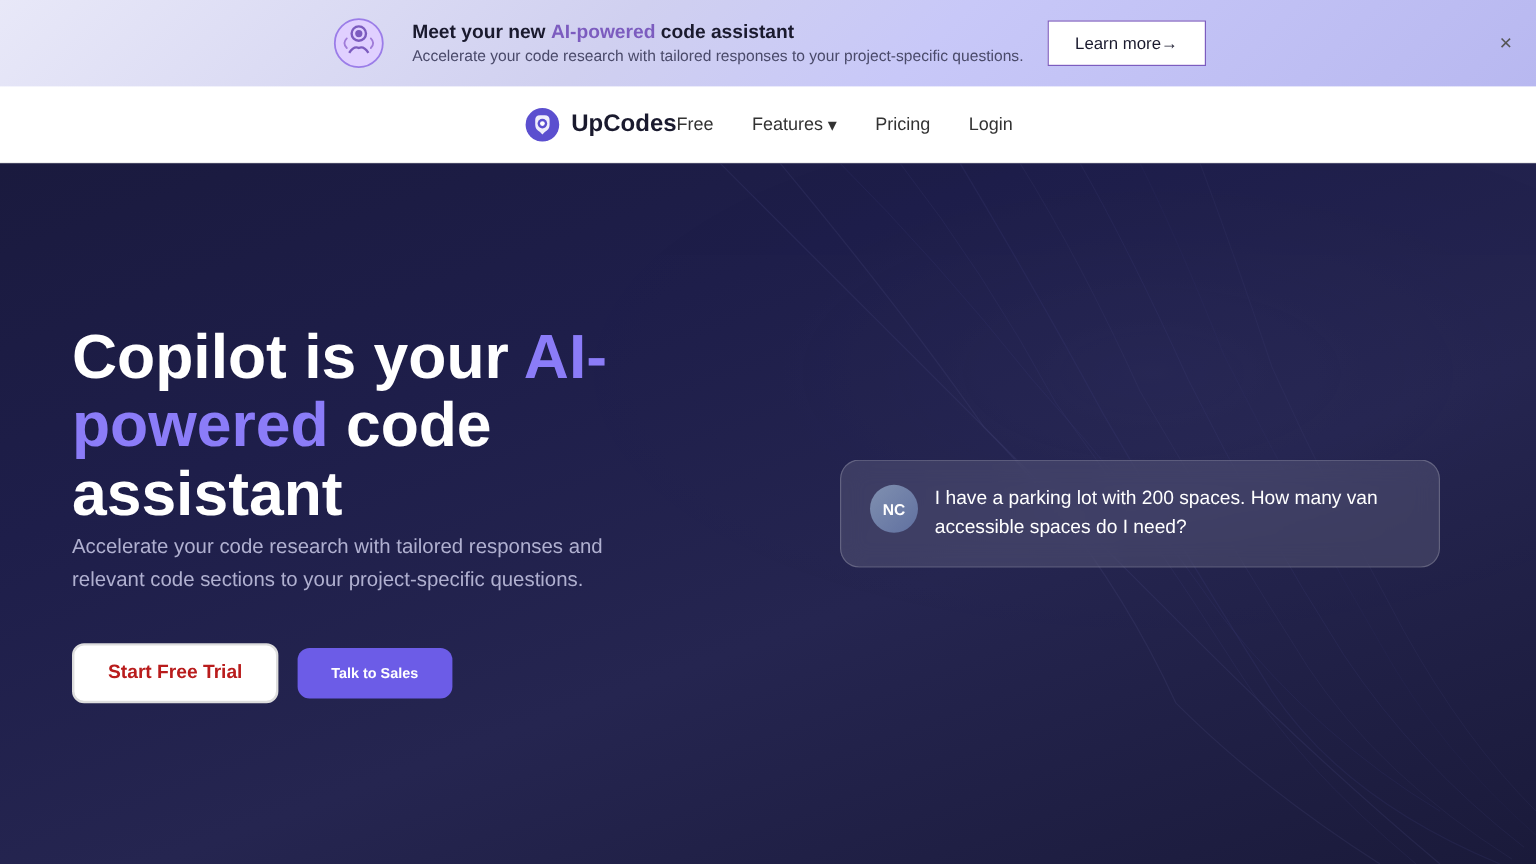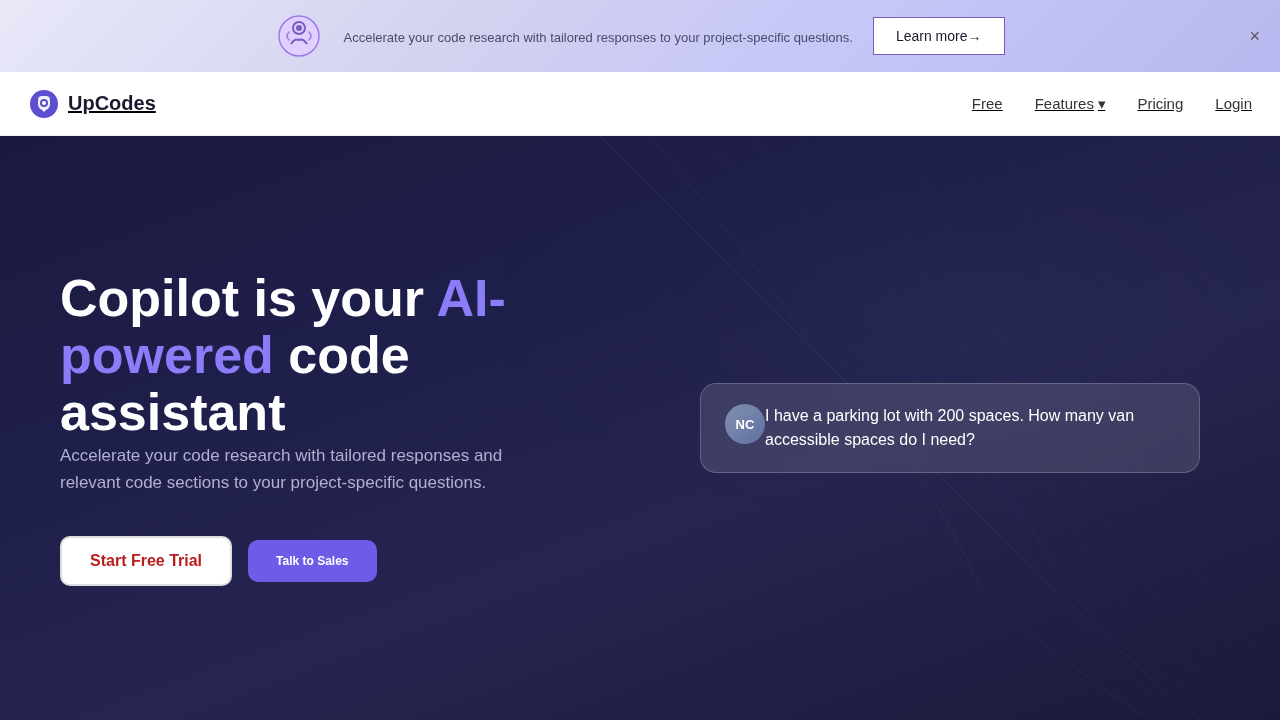--- a/index.html
+++ b/index.html
@@ -62,25 +62,24 @@
       cursor: pointer;
       color: #555;
       line-height: 1;
     }
 
     
     .navbar {
       background: white;
       display: flex;
       align-items: center;
-      padding: 0 28px;
+      padding: 0 40px;
       height: 64px;
       border-bottom: 1px solid #eee;
-      justify-content: space-between;
-      text-decoration: underline;
+      justify-content: center;
     }
     .nav-logo {
       display: flex;
       align-items: center;
       gap: 8px;
       text-decoration: none;
     }
     .nav-logo-icon {
       width: 32px;
       height: 32px;
@@ -213,20 +212,21 @@
       z-index: 2;
     }
     .chat-bubble {
       background: rgba(255,255,255,0.12);
       backdrop-filter: blur(10px);
       border: 1px solid rgba(255,255,255,0.2);
       border-radius: 16px;
       padding: 20px 24px;
       display: flex;
       align-items: flex-start;
+      gap: 14px;
       max-width: 500px;
     }
     .chat-avatar {
       width: 40px;
       height: 40px;
       border-radius: 50%;
       background: linear-gradient(135deg, #8090b0, #6070a0);
       display: flex;
       align-items: center;
       justify-content: center;
@@ -249,20 +249,23 @@
   <svg class="banner-icon" viewBox="0 0 48 48" fill="none" xmlns="http://www.w3.org/2000/svg">
     <circle cx="24" cy="24" r="20" fill="#e0d0ff" stroke="#9b7de8" stroke-width="1.5"></circle>
     <circle cx="24" cy="16" r="6" fill="none" stroke="#7c5cbf" stroke-width="2"></circle>
     <path d="M16 32 Q20 26 24 28 Q28 26 32 32" stroke="#7c5cbf" stroke-width="2" fill="none"></path>
     <circle cx="24" cy="16" r="3" fill="#7c5cbf"></circle>
     <path d="M14 20 Q10 24 14 28" stroke="#a07cd8" stroke-width="1.5" fill="none" stroke-linecap="round"></path>
     <path d="M34 20 Q38 24 34 28" stroke="#a07cd8" stroke-width="1.5" fill="none" stroke-linecap="round"></path>
   </svg>
 
   <div class="banner-text-block">
+    <div class="banner-title">
+      <span>Meet your new </span><span class="highlight">AI-powered</span><span> code assistant</span>
+    </div>
     <div class="banner-subtitle">Accelerate your code research with tailored responses to your project-specific questions.</div>
   </div>
 
   <button class="banner-learn-btn">Learn more→</button>
 
   <button class="banner-close">×</button>
 </div>
 
 <nav class="navbar">
   <a class="nav-logo" href="#">

